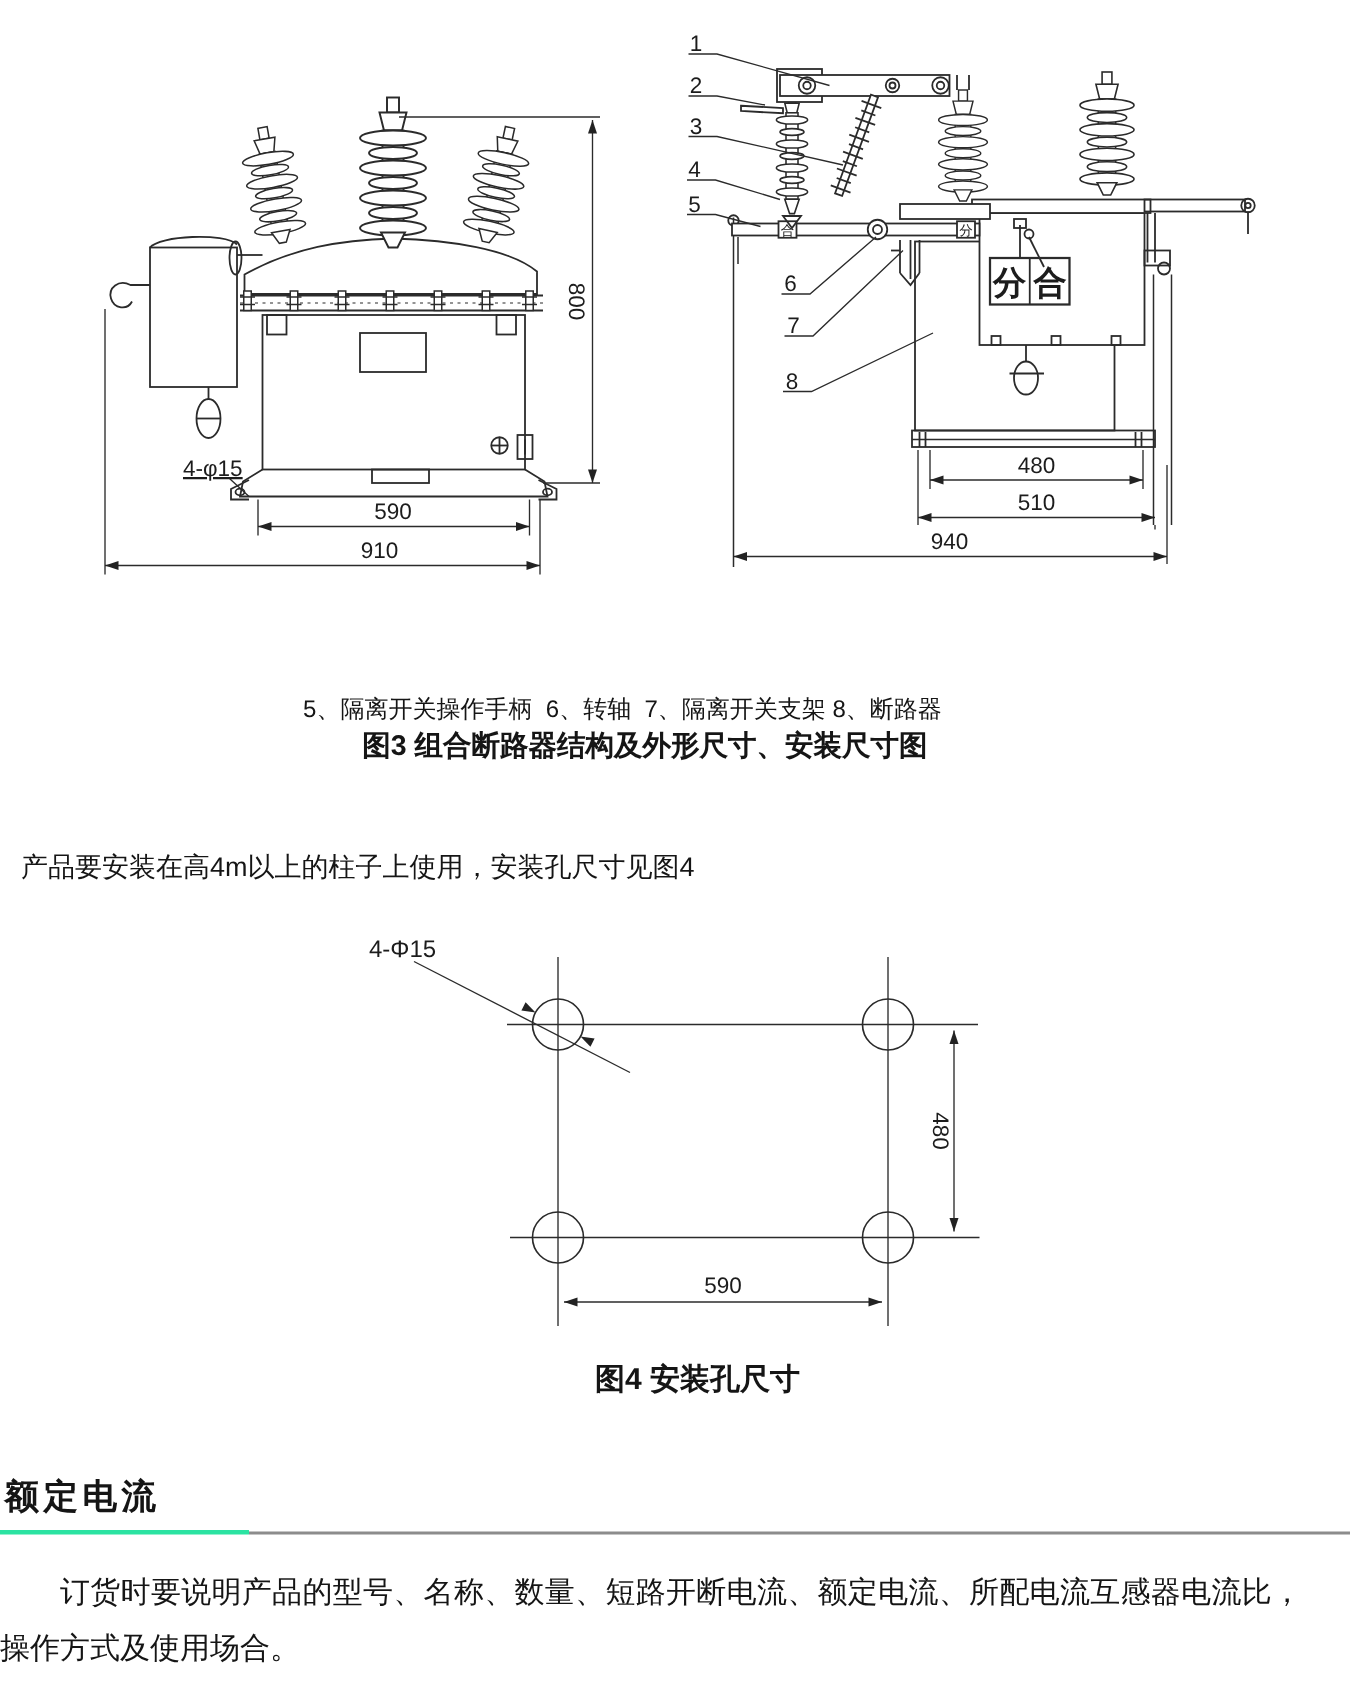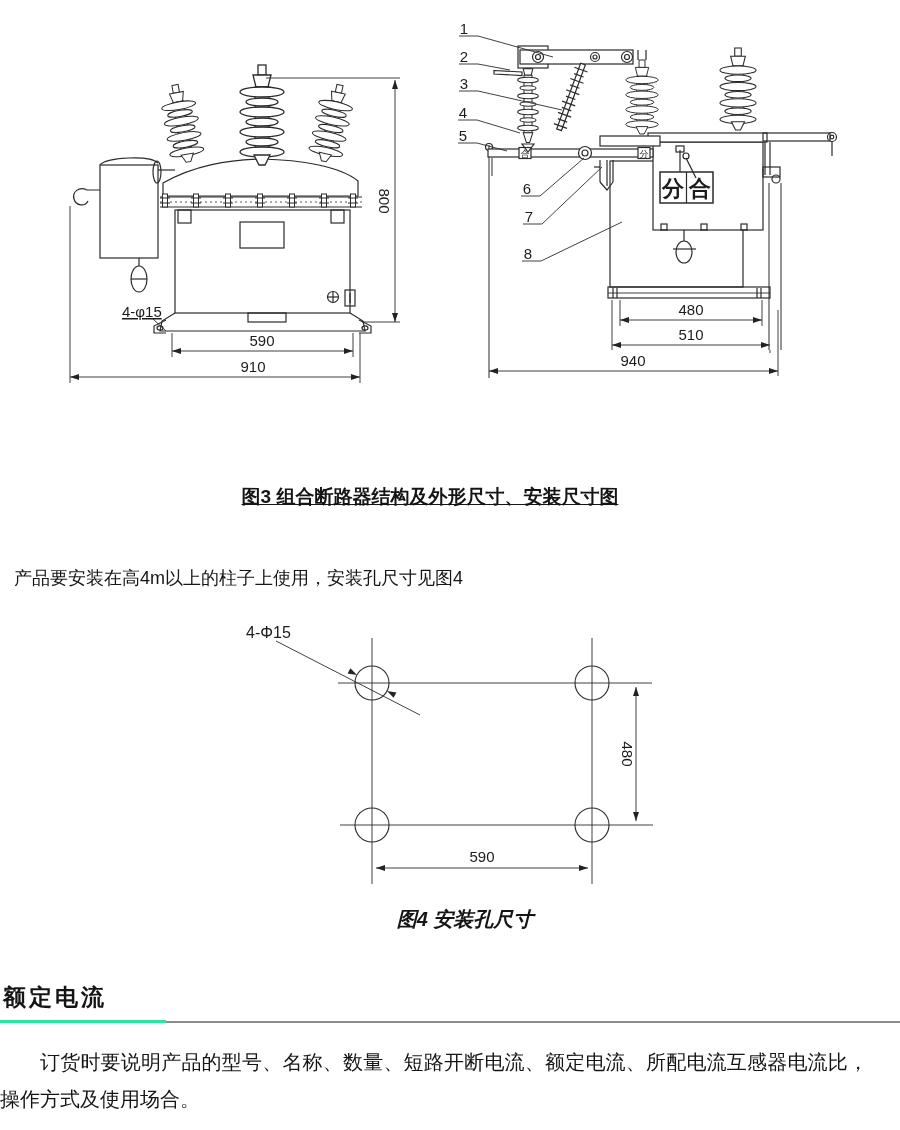--- a/index.html
+++ b/index.html
@@ -3,23 +3,23 @@
 <meta charset="utf-8">
 <style>
   html,body{margin:0;padding:0;background:#fff;}
   body{width:900px;height:1130px;position:relative;font-family:"Liberation Sans",sans-serif;color:#151515;overflow:hidden;}
   .abs{position:absolute;}
   svg{display:block;}
   svg text{font-family:"Liberation Sans",sans-serif;fill:#1c1c1c;}
   .dimtxt{font-size:15px;}
   .callout{font-size:15px;}
   .legend{top:406px;left:0;width:830px;text-align:center;font-size:16px;line-height:27px;white-space:pre-wrap;}
-  .figcap3{top:484px;left:0;width:860px;text-align:center;font-size:19px;font-weight:bold;text-decoration:underline;}
+  .figcap3{top:484px;left:0;width:860px;text-align:center;font-size:19px;font-weight:bold;}
   .note{top:566px;left:14px;width:892px;font-size:18px;}
-  .figcap4{top:906px;left:30px;width:870px;text-align:center;font-size:20px;font-weight:bold;font-style:italic;}
+  .figcap4{top:906px;left:30px;width:870px;text-align:center;font-size:20px;font-weight:bold;}
   .order-head{top:982px;left:3px;font-size:23px;font-weight:600;letter-spacing:3px;}
   .rule-green{top:1020px;left:0;width:166px;height:3px;}
   .rule-gray{top:1021px;left:166px;width:734px;height:2px;}
   .order-body{top:1044px;left:0;width:868px;font-size:20px;line-height:37px;text-align:justify;text-indent:2em;}
 </style>
 </head>
 <body>
 
 <svg class="abs" style="top:0;left:0" width="900" height="402" viewBox="0 0 900 402">
   <defs>
@@ -270,20 +270,21 @@
   <text x="673" y="196" text-anchor="middle" style="font-size:22px;font-weight:600">分</text>
   <text x="700" y="196" text-anchor="middle" style="font-size:22px;font-weight:600">合</text>
   <text x="525" y="156.5" text-anchor="middle" style="font-size:9px">合</text>
   <text x="644" y="156.5" text-anchor="middle" style="font-size:9px">分</text>
   <text class="dimtxt" x="691" y="315" text-anchor="middle">480</text>
   <text class="dimtxt" x="691" y="340" text-anchor="middle">510</text>
   <text class="dimtxt" x="633" y="366" text-anchor="middle">940</text>
 </svg>
 
 <div class="abs legend">
+  <div>5、隔离开关操作手柄  6、转轴  7、隔离开关支架 8、断路器</div>
 </div>
 <div class="abs figcap3">图3 组合断路器结构及外形尺寸、安装尺寸图</div>
 
 <div class="abs note">产品要安装在高4m以上的柱子上使用，安装孔尺寸见图4</div>
 
 <svg class="abs" style="top:608px;left:0" width="900" height="296" viewBox="0 0 900 296">
   <g stroke="#2b2b2b" stroke-width="1.1" fill="none">
     <line x1="372" y1="30" x2="372" y2="276" stroke-width="0.9"></line>
     <line x1="592" y1="30" x2="592" y2="276" stroke-width="0.9"></line>
     <line x1="338" y1="75" x2="652" y2="75" stroke-width="0.9"></line>

